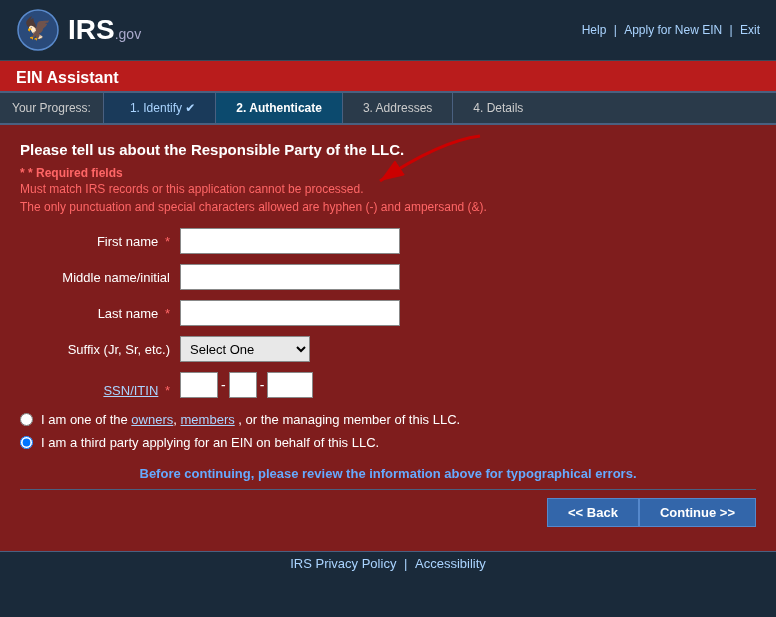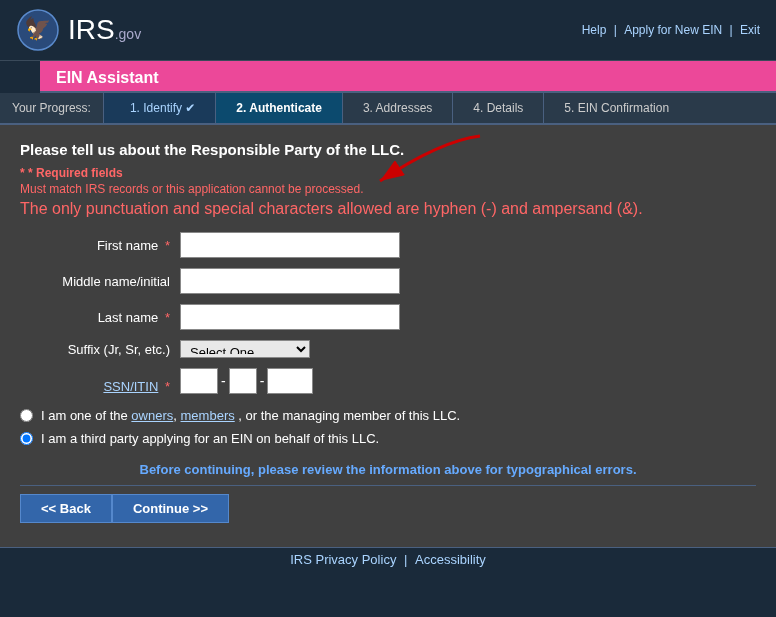--- a/index.html
+++ b/index.html
@@ -31,24 +31,23 @@
       color: #aad4ff;
       text-decoration: none;
     }
     #header-links span {
       color: #aad4ff;
       margin: 0 4px;
     }
 
     
     #title-bar {
-      background: #ec4899;
+      background: #b91c1c;
       padding: 8px 16px 4px 16px;
       border-bottom: 2px solid #4a6080;
-      margin-left: 40px;
     }
     #title-bar h1 {
       font-size: 16px;
       font-weight: bold;
       color: #fff;
     }
 
     
     #progress-bar {
       display: flex;
@@ -80,21 +79,21 @@
       font-weight: bold;
     }
     .progress-step.done {
       background: #1a3a5a;
       color: #aad4ff;
       padding-left: 26px;
     }
 
     
     #main {
-      background: #404040;
+      background: #7f1d1d;
       padding: 16px 20px;
     }
     #page-heading {
       font-size: 15px;
       font-weight: bold;
       color: #fff;
       margin-bottom: 8px;
     }
     #required-note {
       color: #ff6666;
@@ -102,21 +101,21 @@
       font-weight: bold;
       margin-bottom: 2px;
     }
     #match-note {
       color: #ff6666;
       font-size: 12px;
       margin-bottom: 4px;
     }
     #chars-note {
       color: #ff6666;
-      font-size: 16px;
+      font-size: 12px;
       margin-bottom: 14px;
     }
 
     
     .form-row {
       display: flex;
       align-items: center;
       margin-bottom: 10px;
     }
     .form-label {
@@ -139,21 +138,21 @@
       padding: 3px 5px;
       height: 26px;
       width: 220px;
     }
     select.form-select {
       background: #e8e8e8;
       border: 1px solid #888;
       color: #000;
       font-size: 13px;
       padding: 3px 5px;
-      height: 18px;
+      height: 26px;
       width: 130px;
       cursor: pointer;
     }
 
     
     #ssn-row {
       display: flex;
       align-items: center;
       margin-bottom: 10px;
     }
@@ -215,21 +214,21 @@
       font-size: 13px;
       font-weight: bold;
       text-align: center;
       margin-top: 16px;
       margin-bottom: 4px;
     }
 
     
     #footer-buttons {
       display: flex;
-      justify-content: flex-start;
+      justify-content: flex-end;
       padding: 8px 0;
       border-top: 1px solid #4a6080;
       margin-top: 8px;
     }
     .nav-btn {
       background: #3366aa;
       color: #fff;
       border: 1px solid #5588cc;
       padding: 6px 20px;
       font-size: 13px;
@@ -257,21 +256,21 @@
 </head>
 <body>
 
 <div id="header">
   <div id="logo-area">
     <svg id="logo-eagle" viewBox="0 0 44 44">
       <circle cx="22" cy="22" r="20" fill="#2a4a7a" stroke="#5a8acc" stroke-width="1.5"></circle>
       <text x="22" y="28" text-anchor="middle" font-size="22" fill="#fff">🦅</text>
     </svg>
     <div>
-      <span style="font-size:28px;font-weight:normal;color:#fff;">IRS</span><span style="font-size:14px;color:#aac;">.gov</span>
+      <span style="font-size:28px;font-weight:bold;color:#fff;">IRS</span><span style="font-size:14px;color:#aac;">.gov</span>
     </div>
   </div>
   <div id="header-links">
     <a>Help</a>
     <span> | </span>
     <a>Apply for New EIN</a>
     <span> | </span>
     <a>Exit</a>
   </div>
 </div>
@@ -279,21 +278,20 @@
 <div id="title-bar">
   <h1>EIN Assistant</h1>
 </div>
 
 <div id="progress-bar">
   <div id="progress-label">Your Progress:</div>
   <div class="progress-step done">1. Identify ✔</div>
   <div class="progress-step active">2. Authenticate</div>
   <div class="progress-step">3. Addresses</div>
   <div class="progress-step">4. Details</div>
-  <div class="progress-step">5. EIN Confirmation</div>
 </div>
 
 <div id="main">
 
   <div style="position:relative; height:0; overflow:visible;">
     <svg style="position:absolute; top:-10px; left:220px; width:260px; height:70px;" viewBox="0 0 260 70">
       <defs>
         <marker id="arrowhead" markerWidth="8" markerHeight="6" refX="8" refY="3" orient="auto">
           <polygon points="0 0, 8 3, 0 6" fill="#cc0000"></polygon>
         </marker>

